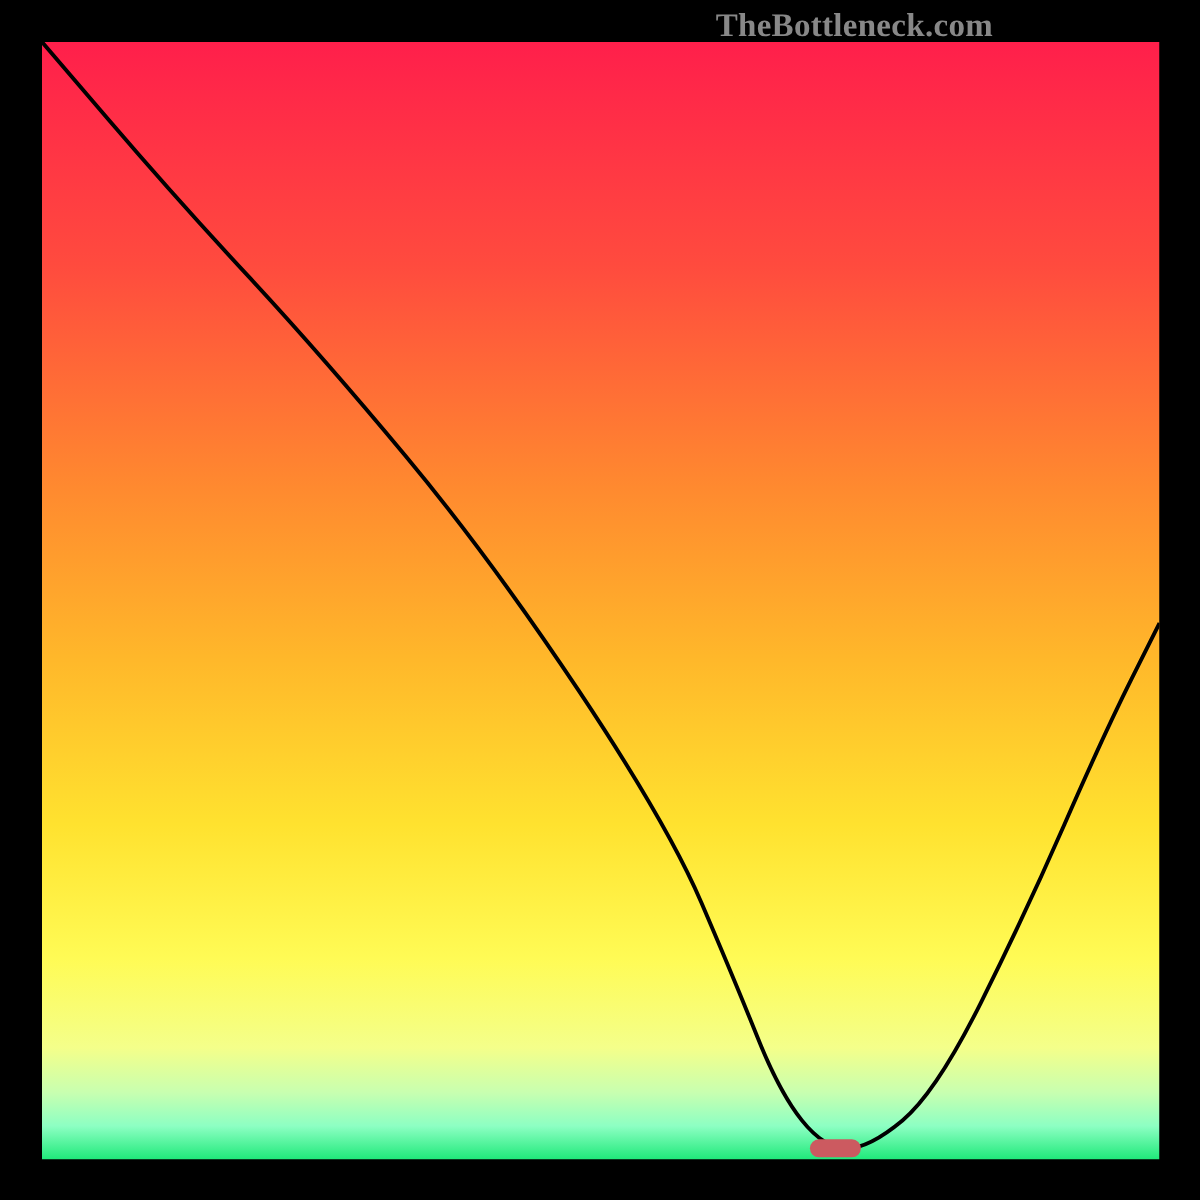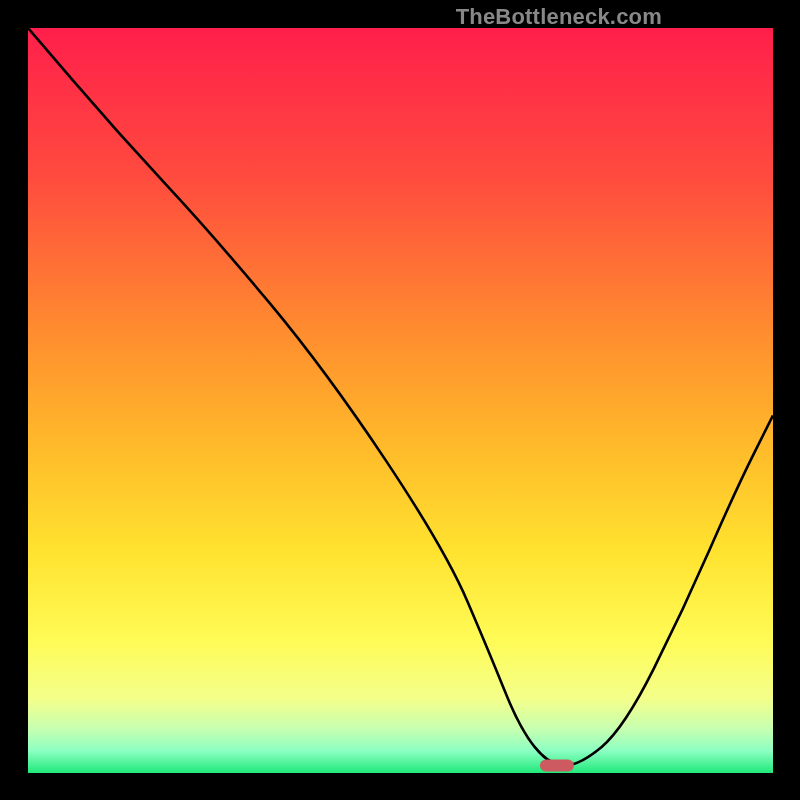--- a/index.html
+++ b/index.html
@@ -9,20 +9,21 @@
     height: 800px;
     background: #000;
     overflow: hidden;
     font-family: Arial, Helvetica, sans-serif;
   }
   .frame {
     position: relative;
     width: 672px;
     height: 800px;
     background: #000;
+    font-family: Liberation Serif, serif;
   }
   .watermark {
     position: absolute;
     top: 4px;
     right: 10px;
     color: #888;
     font-size: 22px;
     font-weight: 600;
     letter-spacing: 0.2px;
     z-index: 30;

